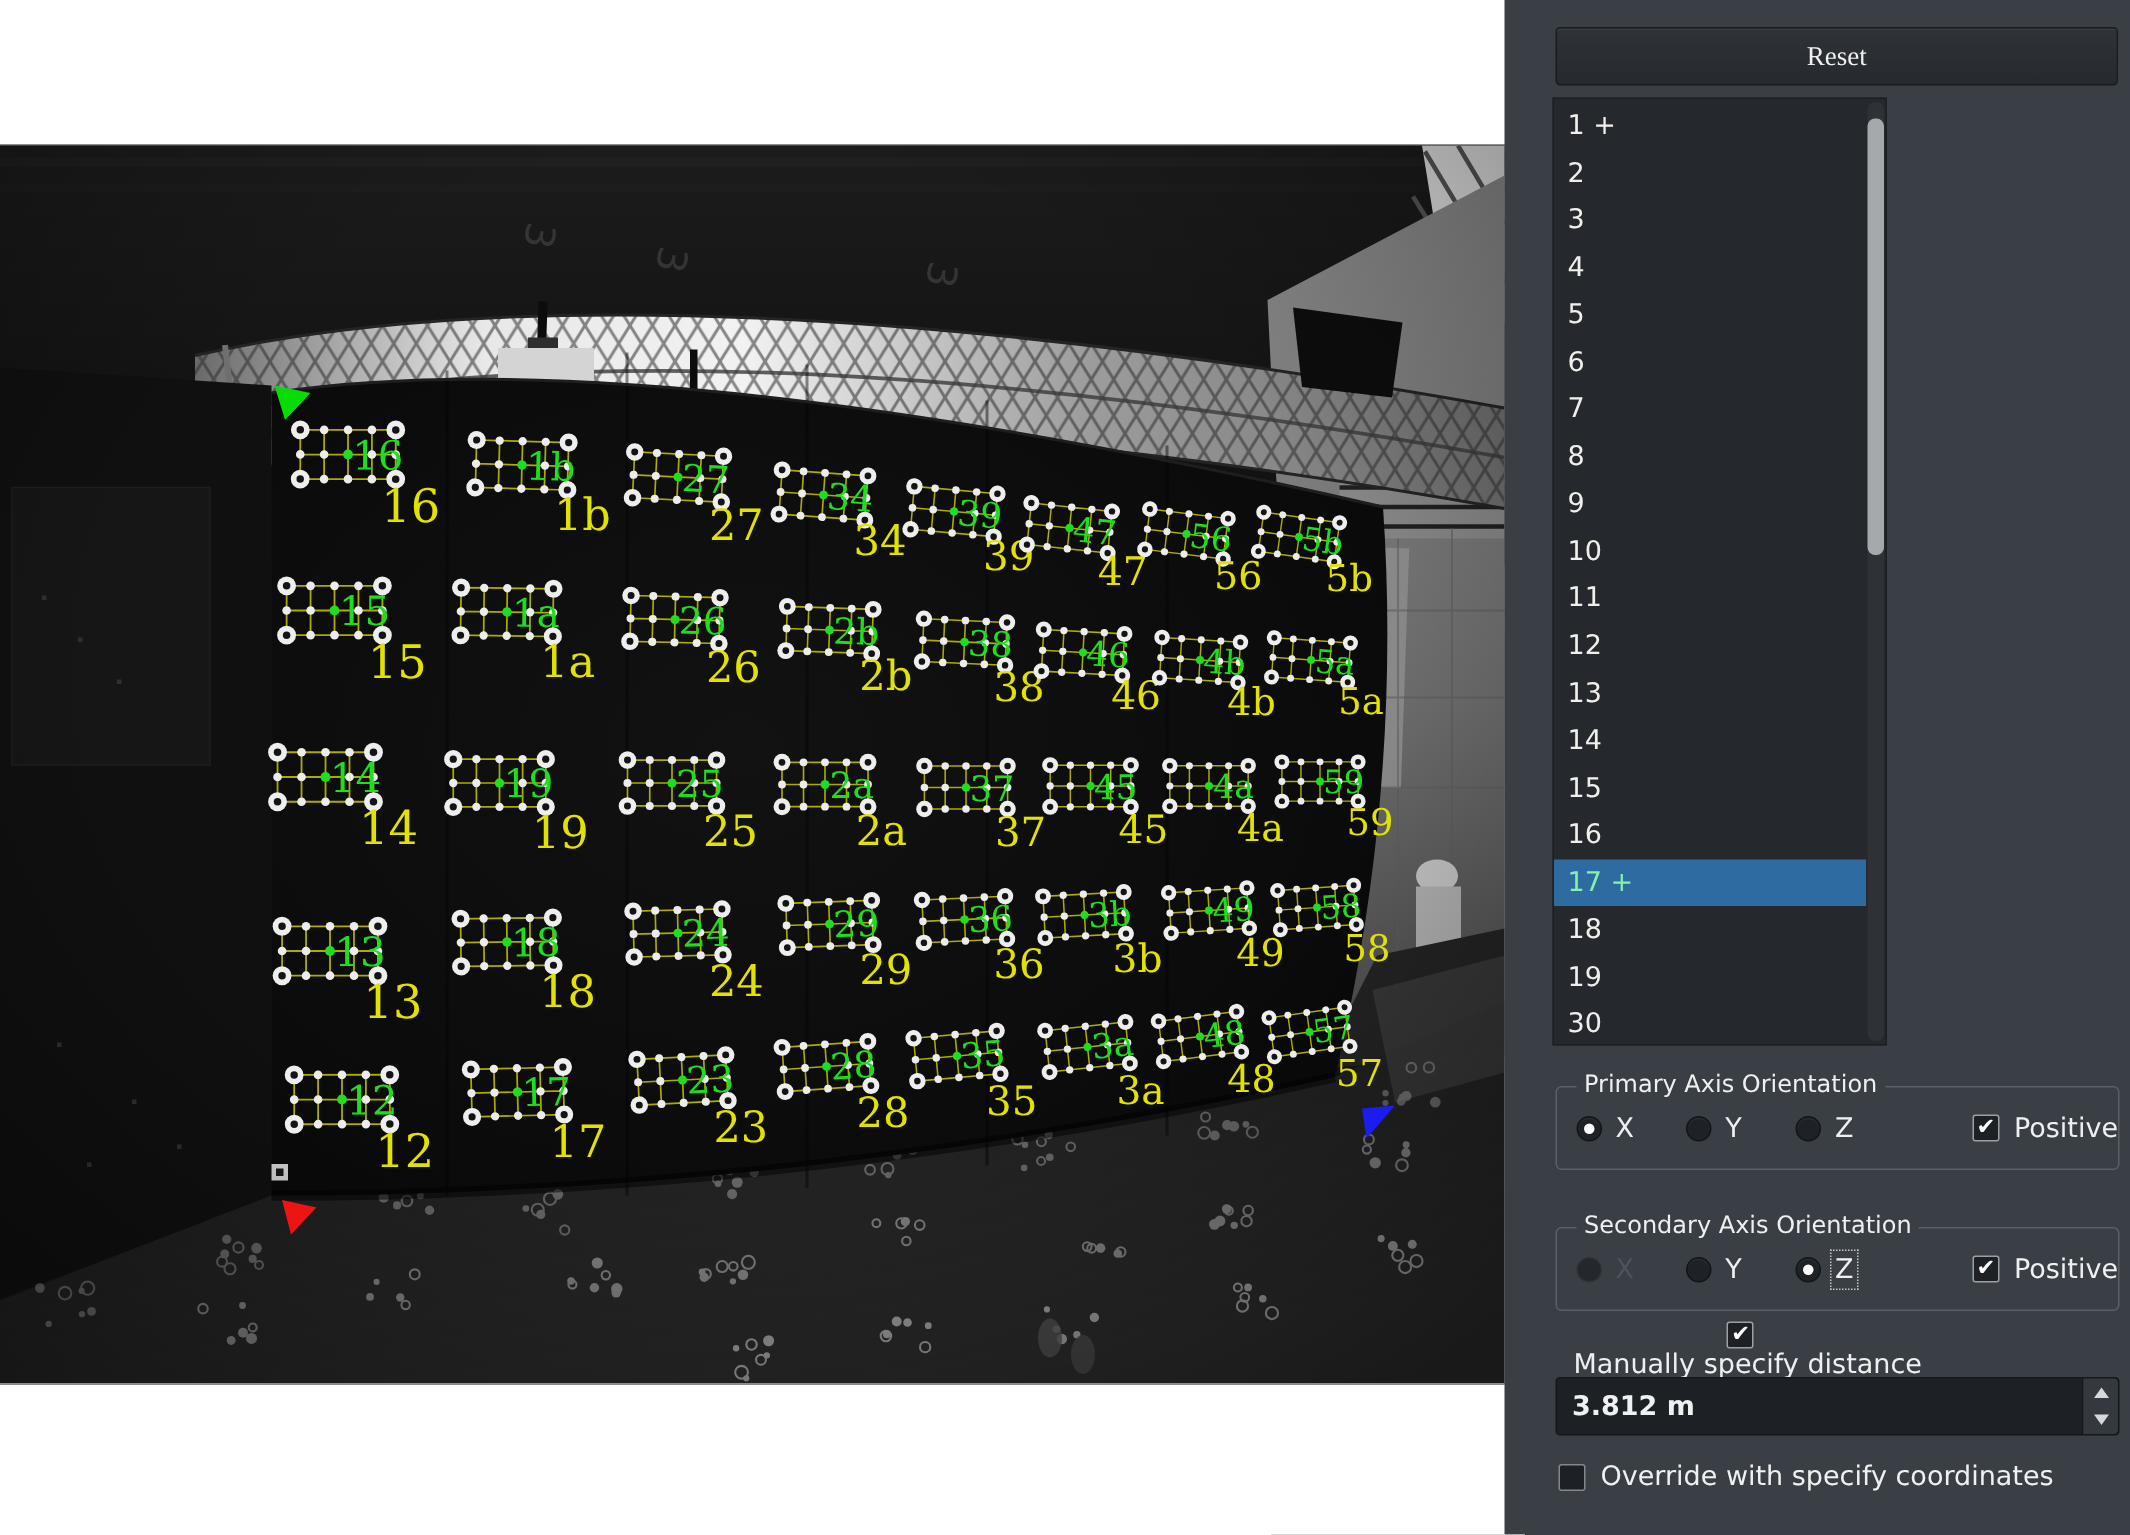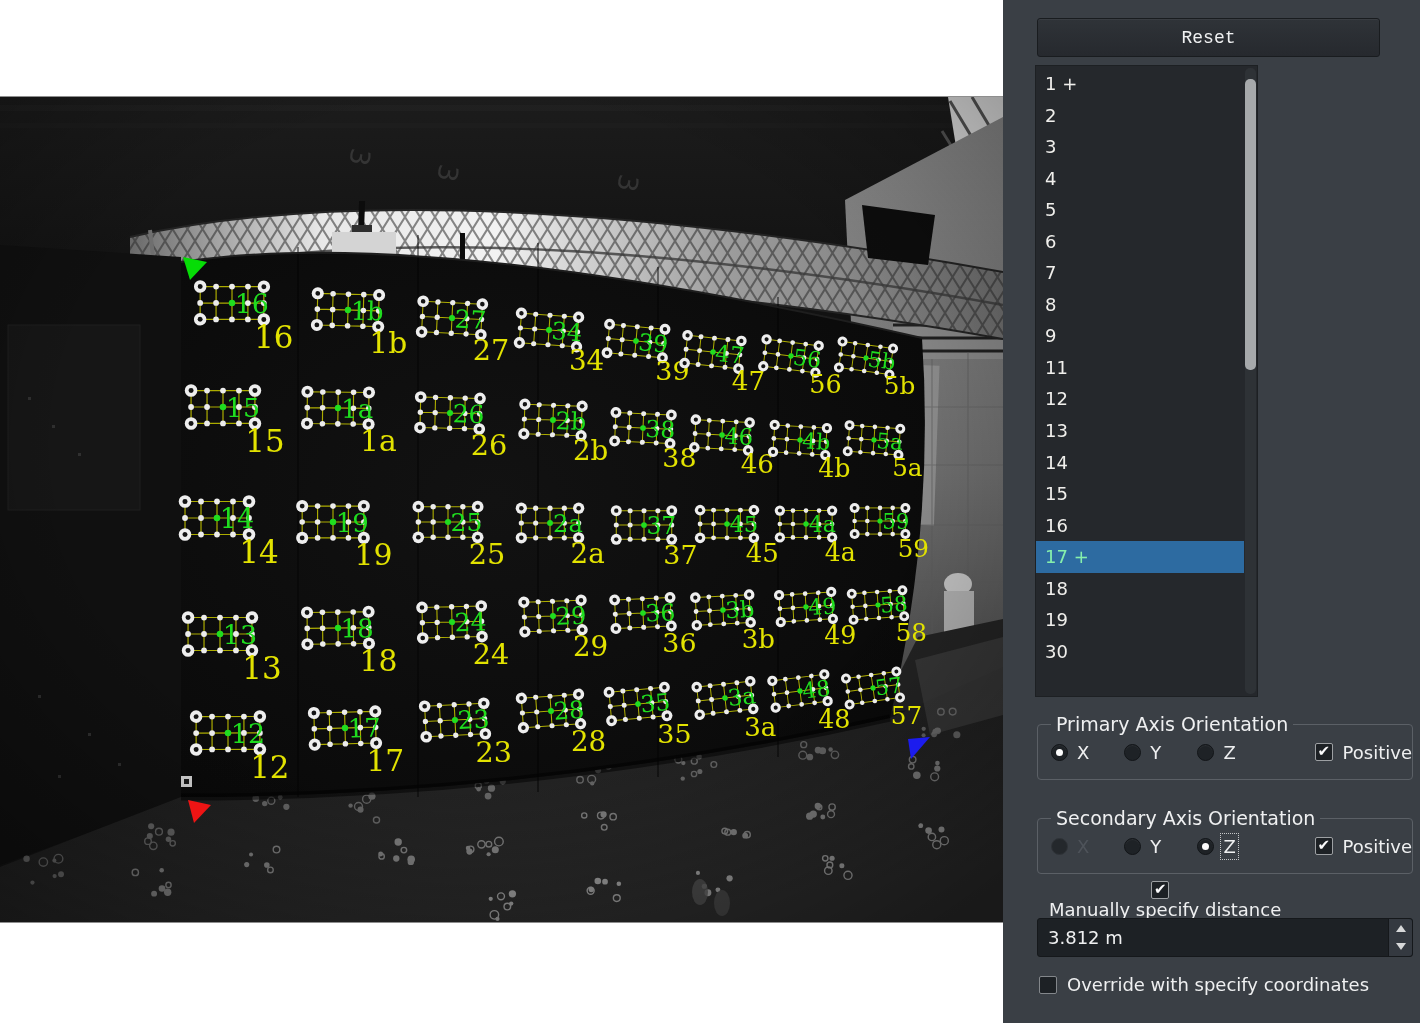--- a/index.html
+++ b/index.html
@@ -10,43 +10,43 @@
   
   #image-area { position:absolute; left:0; top:96px; width:1003px; height:827px;
                 border-top:1px solid #8e8e8e; border-bottom:1px solid #8e8e8e;
                 background:#141414; }
   #scene { display:block; width:1003px; height:825px; }
 
   
   #side-panel { position:absolute; left:1003px; top:0; width:417px; height:1023px;
                 background:#3a3f45; color:#eff0f1; font-size:18px; }
 
-  #reset-btn { position:absolute; left:34px; top:18px; width:343px; height:39px;
+  #reset-btn { position:absolute; left:34px; top:18px; width:375px; height:39px;
                background:linear-gradient(#2f3338,#26292e); border:1px solid #191c1f;
                border-radius:3px; color:#eff0f1; font-size:18px;
-               font-family:Liberation Mono, monospace;
+               font-family:Liberation Serif, serif;
                box-shadow:inset 0 1px 0 rgba(255,255,255,.05); cursor:pointer; }
 
   #pattern-list { position:absolute; left:32px; top:65px; width:223px; height:632px;
                   background:#25282c; border:1px solid #1d2023; overflow:hidden; }
   #list-items { position:absolute; left:0; top:2px; right:13px; bottom:0; }
   .list-item { height:31.55px; line-height:31.55px; padding-left:9px;
                font-size:18px; color:#f0efec; white-space:pre; }
   .list-item.selected { background:#2d6ba1; color:#86efac; }
   #list-scrollbar { position:absolute; right:1px; top:2px; width:11px; bottom:2px;
                     background:#2e3236; border-radius:5px; }
   #scroll-thumb { position:absolute; left:0; top:11px; width:11px; height:291px;
                   background:#a6a9ab; border-radius:5px; }
 
   .group { position:absolute; left:34px; width:376px; height:56px;
            border:1px solid #5b6066; border-radius:4px; }
   #primary-group { top:724px; }
   #secondary-group { top:818px; }
   .group-title { position:absolute; top:-12px; left:13px; background:#3a3f45;
-                 padding:0 5px; font-size:19px; white-space:nowrap; }
+                 padding:0 5px; font-size:16px; white-space:nowrap; }
   .group-row { display:flex; align-items:center; height:100%; padding-left:13px; }
 
   .radio-item { display:flex; align-items:center; width:79px; cursor:pointer; }
   .radio-circle { position:relative; width:17px; height:17px; border-radius:50%;
                   background:#1e2226; border:1px solid #121518; flex:0 0 auto;
                   box-shadow:inset 0 1px 1px rgba(255,255,255,.06); }
   .radio-item.selected .radio-circle::after { content:""; position:absolute; left:4px; top:4px;
                   width:7px; height:7px; border-radius:50%; background:#fcfcfc; }
   .radio-label { margin-left:9px; }
   .radio-item.disabled .radio-circle { background:#24282c; border-color:#2f3338; box-shadow:none; }
@@ -59,21 +59,21 @@
   .checkbox.checked { border-color:#9da0a3; }
   .checkbox.checked::after { content:"✔"; position:absolute; left:2px; top:-2px;
               color:#fbfbfc; font-size:15px; }
   .check-label { margin-left:10px; white-space:nowrap; }
   .cb-gap { margin-left:44px; }
 
   #manual-check { position:absolute; left:36px; top:881px;flex-direction:column; }
   #override-check { position:absolute; left:36px; top:974px; }
 
   #spinbox { position:absolute; left:34px; top:918px; width:376px; height:39px;
-             background:#1d2125; border:1px solid #15181b; border-radius:3px; }
+             background:#1d2125; border:1px solid #15181b; border-radius:3px;font-weight:bold; }
   #spin-value { position:absolute; left:10px; top:0; line-height:37px; font-size:18px; }
   #spin-buttons { position:absolute; right:0; top:0; width:24px; height:100%;
                   background:#343940; border-left:1px solid #15181b; border-radius:0 3px 3px 0; }
   .spin-half { height:50%; display:flex; align-items:center; justify-content:center; cursor:pointer; }
   .tri-up { width:0; height:0; border-left:5px solid transparent;
             border-right:5px solid transparent; border-bottom:7px solid #d7d8d9; }
   .tri-down { width:0; height:0; border-left:5px solid transparent;
               border-right:5px solid transparent; border-top:7px solid #d7d8d9; }
 </style>
 </head>
@@ -1357,20 +1357,21 @@
       <div id="list-items">
           <div class="list-item">1 +</div>
           <div class="list-item">2</div>
           <div class="list-item">3</div>
           <div class="list-item">4</div>
           <div class="list-item">5</div>
           <div class="list-item">6</div>
           <div class="list-item">7</div>
           <div class="list-item">8</div>
           <div class="list-item">9</div>
+          <div class="list-item">10</div>
           <div class="list-item">11</div>
           <div class="list-item">12</div>
           <div class="list-item">13</div>
           <div class="list-item">14</div>
           <div class="list-item">15</div>
           <div class="list-item">16</div>
           <div class="list-item selected">17 +</div>
           <div class="list-item">18</div>
           <div class="list-item">19</div>
           <div class="list-item">30</div>

